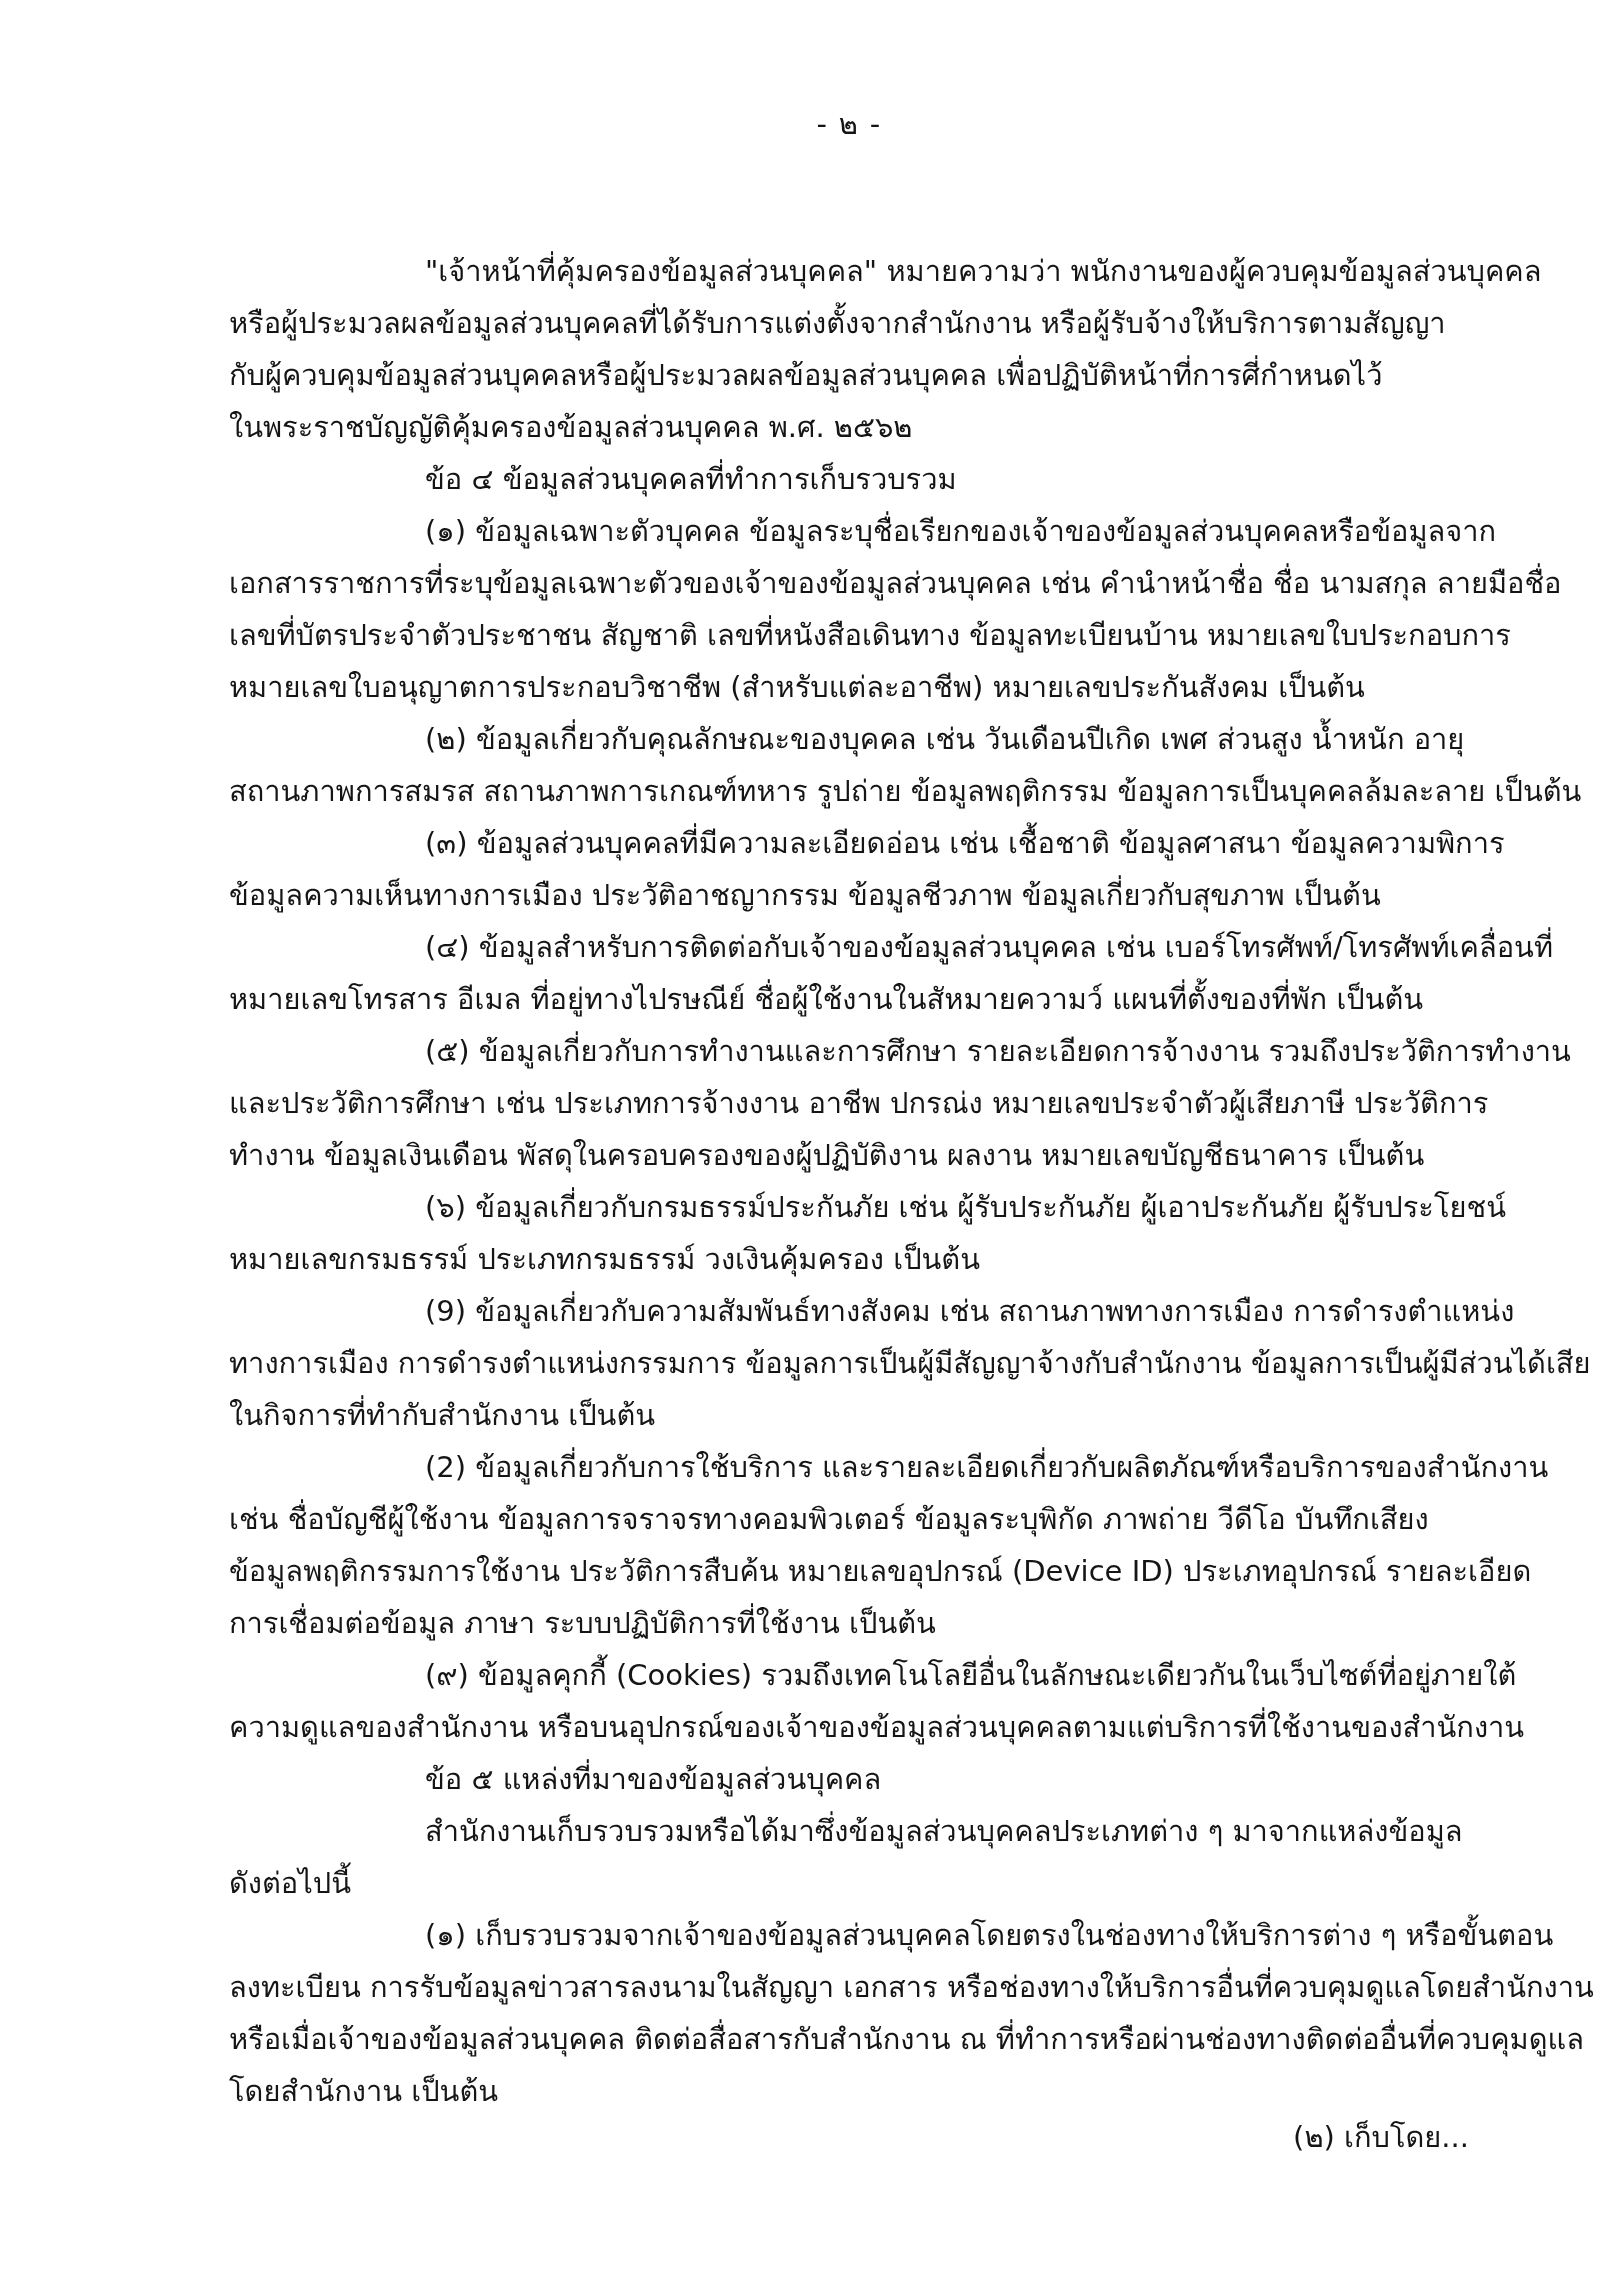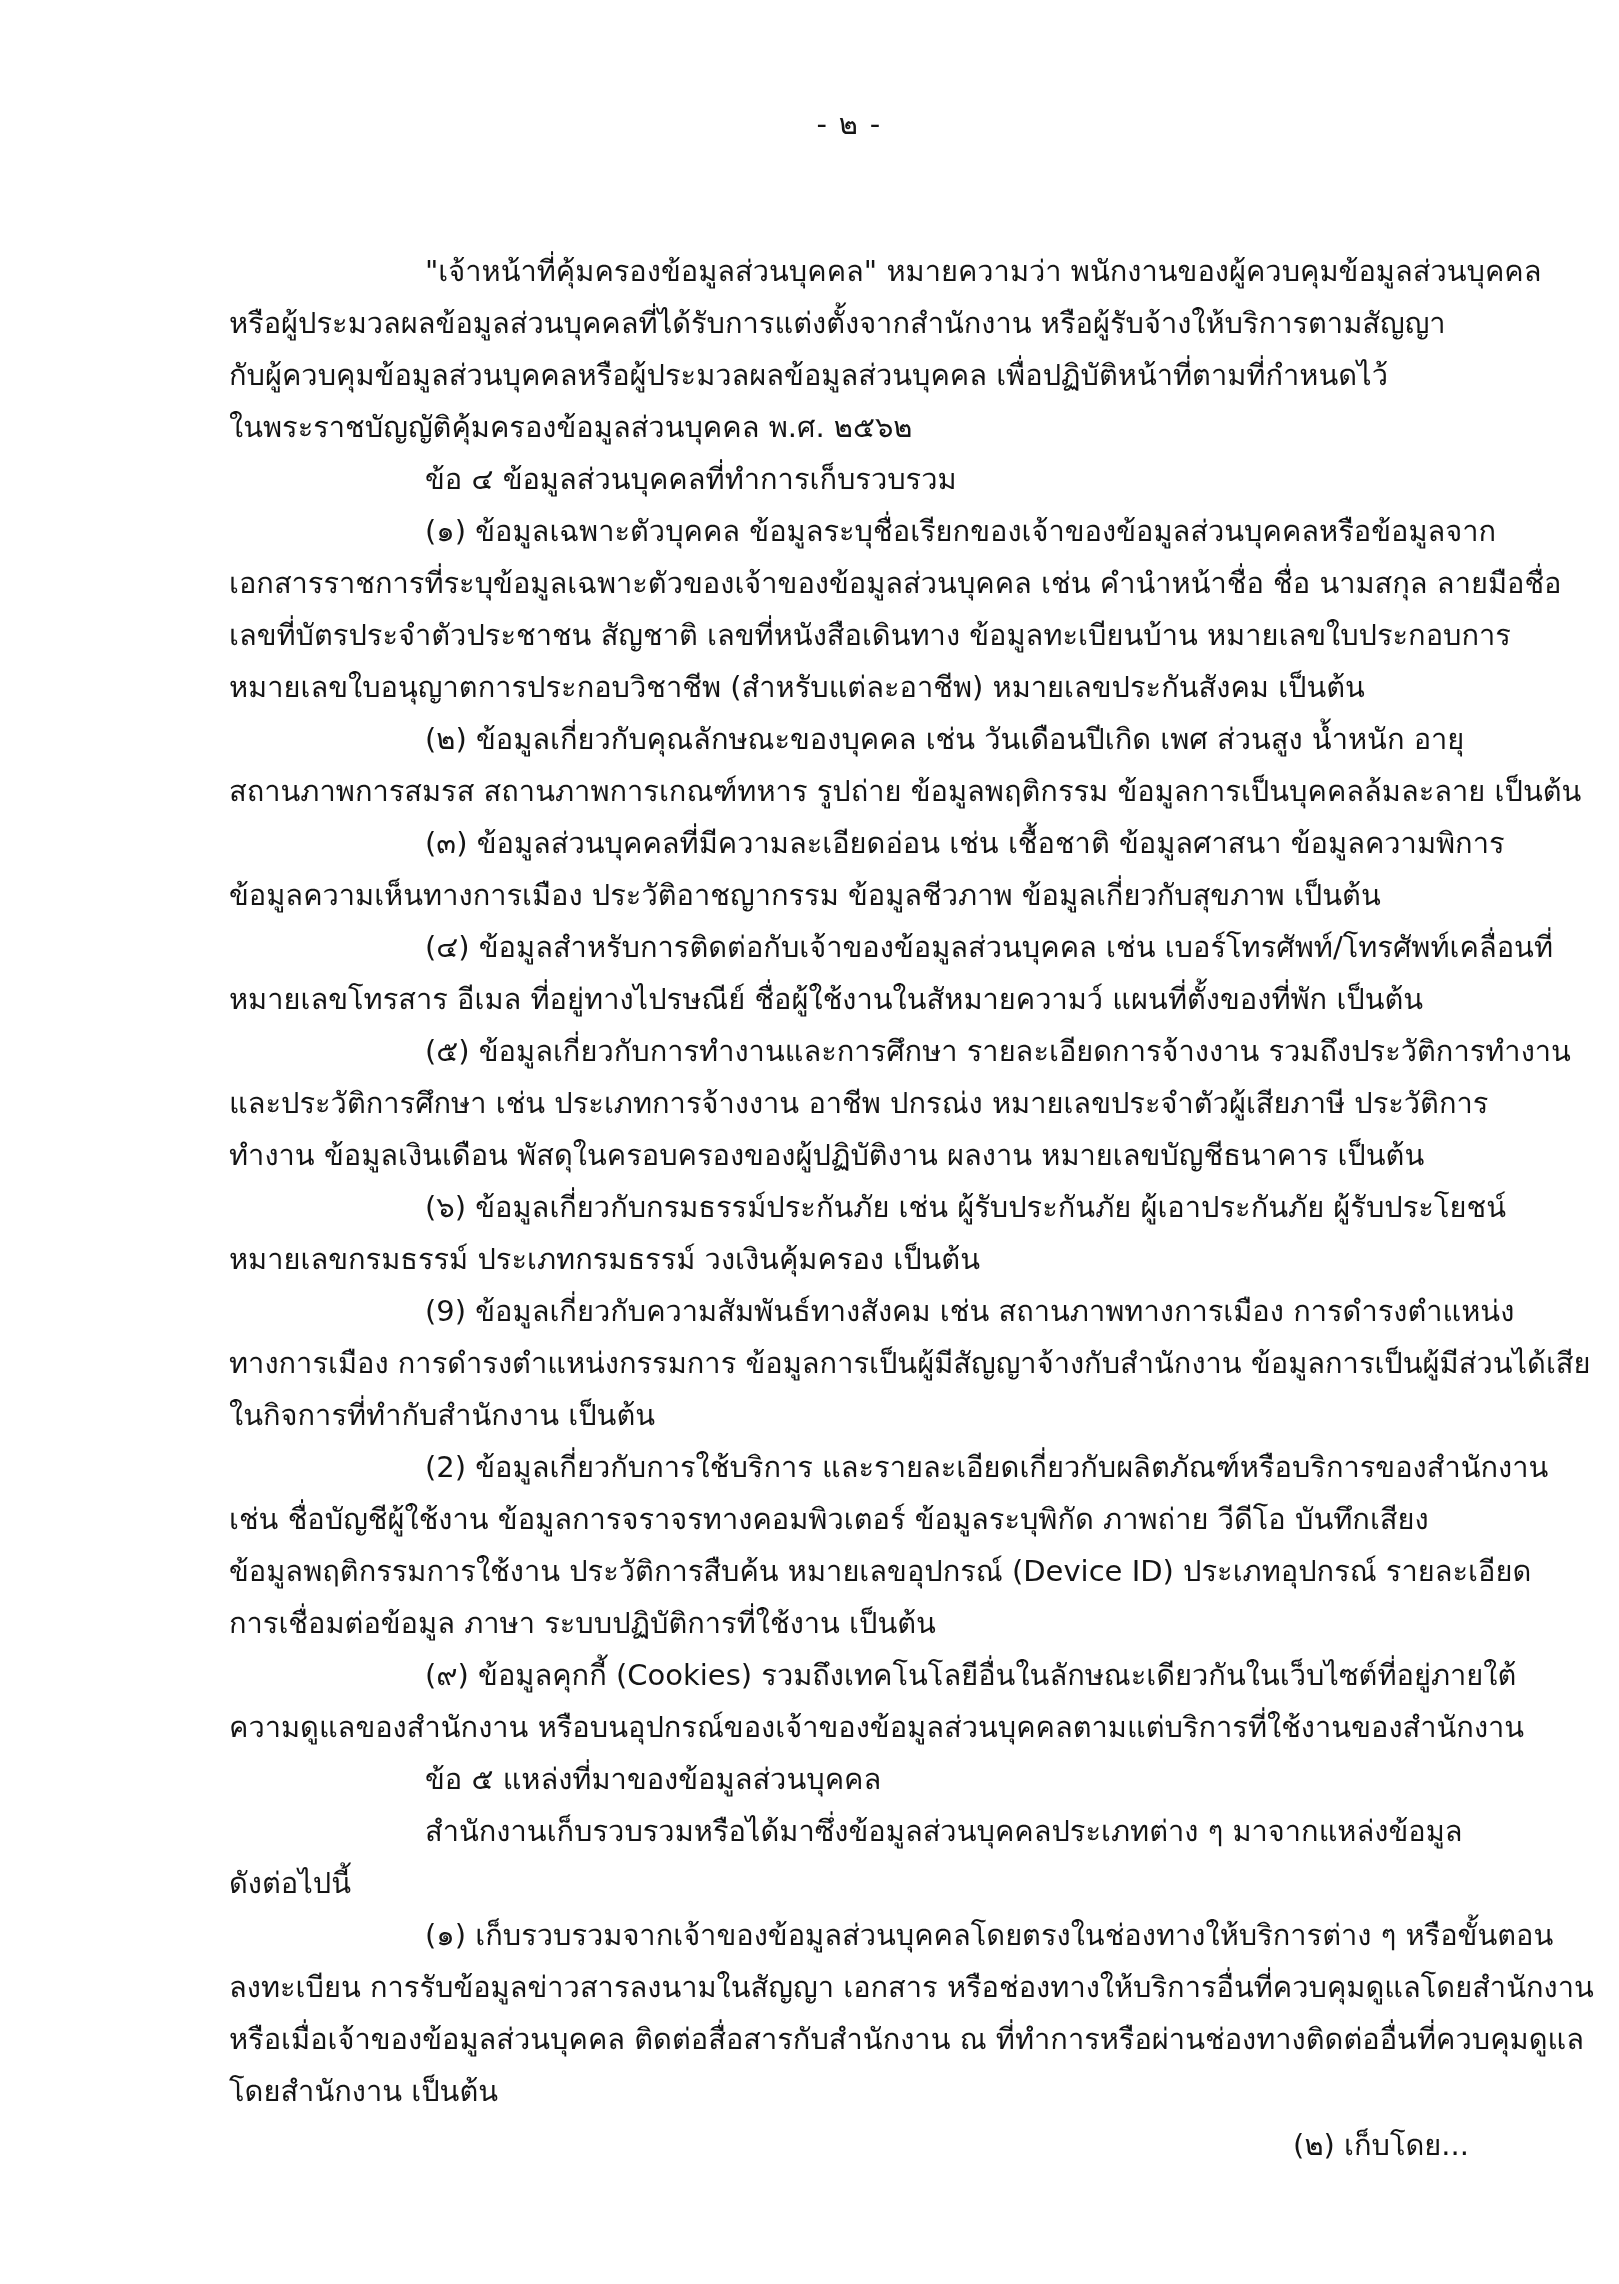--- a/index.html
+++ b/index.html
@@ -37,34 +37,34 @@
     white-space: nowrap;
     height: 52px;
   }
   .line.first {
     text-indent: 196px; 
   }
   .footer-note {
     text-align: right;
     font-size: 29px;
     line-height: 39px;
-    margin-top: 9px;
+    margin-top: 1px;
   }
 </style>
 </head>
 <body>
 
 <div class="page">
 
   <div class="page-number">- ๒ -</div>
 
   <div class="doc-body" id="doc-body">
       <div class="line first">"เจ้าหน้าที่คุ้มครองข้อมูลส่วนบุคคล" หมายความว่า พนักงานของผู้ควบคุมข้อมูลส่วนบุคคล</div>
       <div class="line">หรือผู้ประมวลผลข้อมูลส่วนบุคคลที่ได้รับการแต่งตั้งจากสำนักงาน หรือผู้รับจ้างให้บริการตามสัญญา</div>
-      <div class="line">กับผู้ควบคุมข้อมูลส่วนบุคคลหรือผู้ประมวลผลข้อมูลส่วนบุคคล เพื่อปฏิบัติหน้าที่ตามที่กำหนดไว้</div>
+      <div class="line">กับผู้ควบคุมข้อมูลส่วนบุคคลหรือผู้ประมวลผลข้อมูลส่วนบุคคล เพื่อปฏิบัติหน้าที่การศี่กำหนดไว้</div>
       <div class="line">ในพระราชบัญญัติคุ้มครองข้อมูลส่วนบุคคล พ.ศ. ๒๕๖๒</div>
       <div class="line first">ข้อ ๔ ข้อมูลส่วนบุคคลที่ทำการเก็บรวบรวม</div>
       <div class="line first">(๑) ข้อมูลเฉพาะตัวบุคคล ข้อมูลระบุชื่อเรียกของเจ้าของข้อมูลส่วนบุคคลหรือข้อมูลจาก</div>
       <div class="line">เอกสารราชการที่ระบุข้อมูลเฉพาะตัวของเจ้าของข้อมูลส่วนบุคคล เช่น คำนำหน้าชื่อ ชื่อ นามสกุล ลายมือชื่อ</div>
       <div class="line">เลขที่บัตรประจำตัวประชาชน สัญชาติ เลขที่หนังสือเดินทาง ข้อมูลทะเบียนบ้าน หมายเลขใบประกอบการ</div>
       <div class="line">หมายเลขใบอนุญาตการประกอบวิชาชีพ (สำหรับแต่ละอาชีพ) หมายเลขประกันสังคม เป็นต้น</div>
       <div class="line first">(๒) ข้อมูลเกี่ยวกับคุณลักษณะของบุคคล เช่น วันเดือนปีเกิด เพศ ส่วนสูง น้ำหนัก อายุ</div>
       <div class="line">สถานภาพการสมรส สถานภาพการเกณฑ์ทหาร รูปถ่าย ข้อมูลพฤติกรรม ข้อมูลการเป็นบุคคลล้มละลาย เป็นต้น</div>
       <div class="line first">(๓) ข้อมูลส่วนบุคคลที่มีความละเอียดอ่อน เช่น เชื้อชาติ ข้อมูลศาสนา ข้อมูลความพิการ</div>
       <div class="line">ข้อมูลความเห็นทางการเมือง ประวัติอาชญากรรม ข้อมูลชีวภาพ ข้อมูลเกี่ยวกับสุขภาพ เป็นต้น</div>

